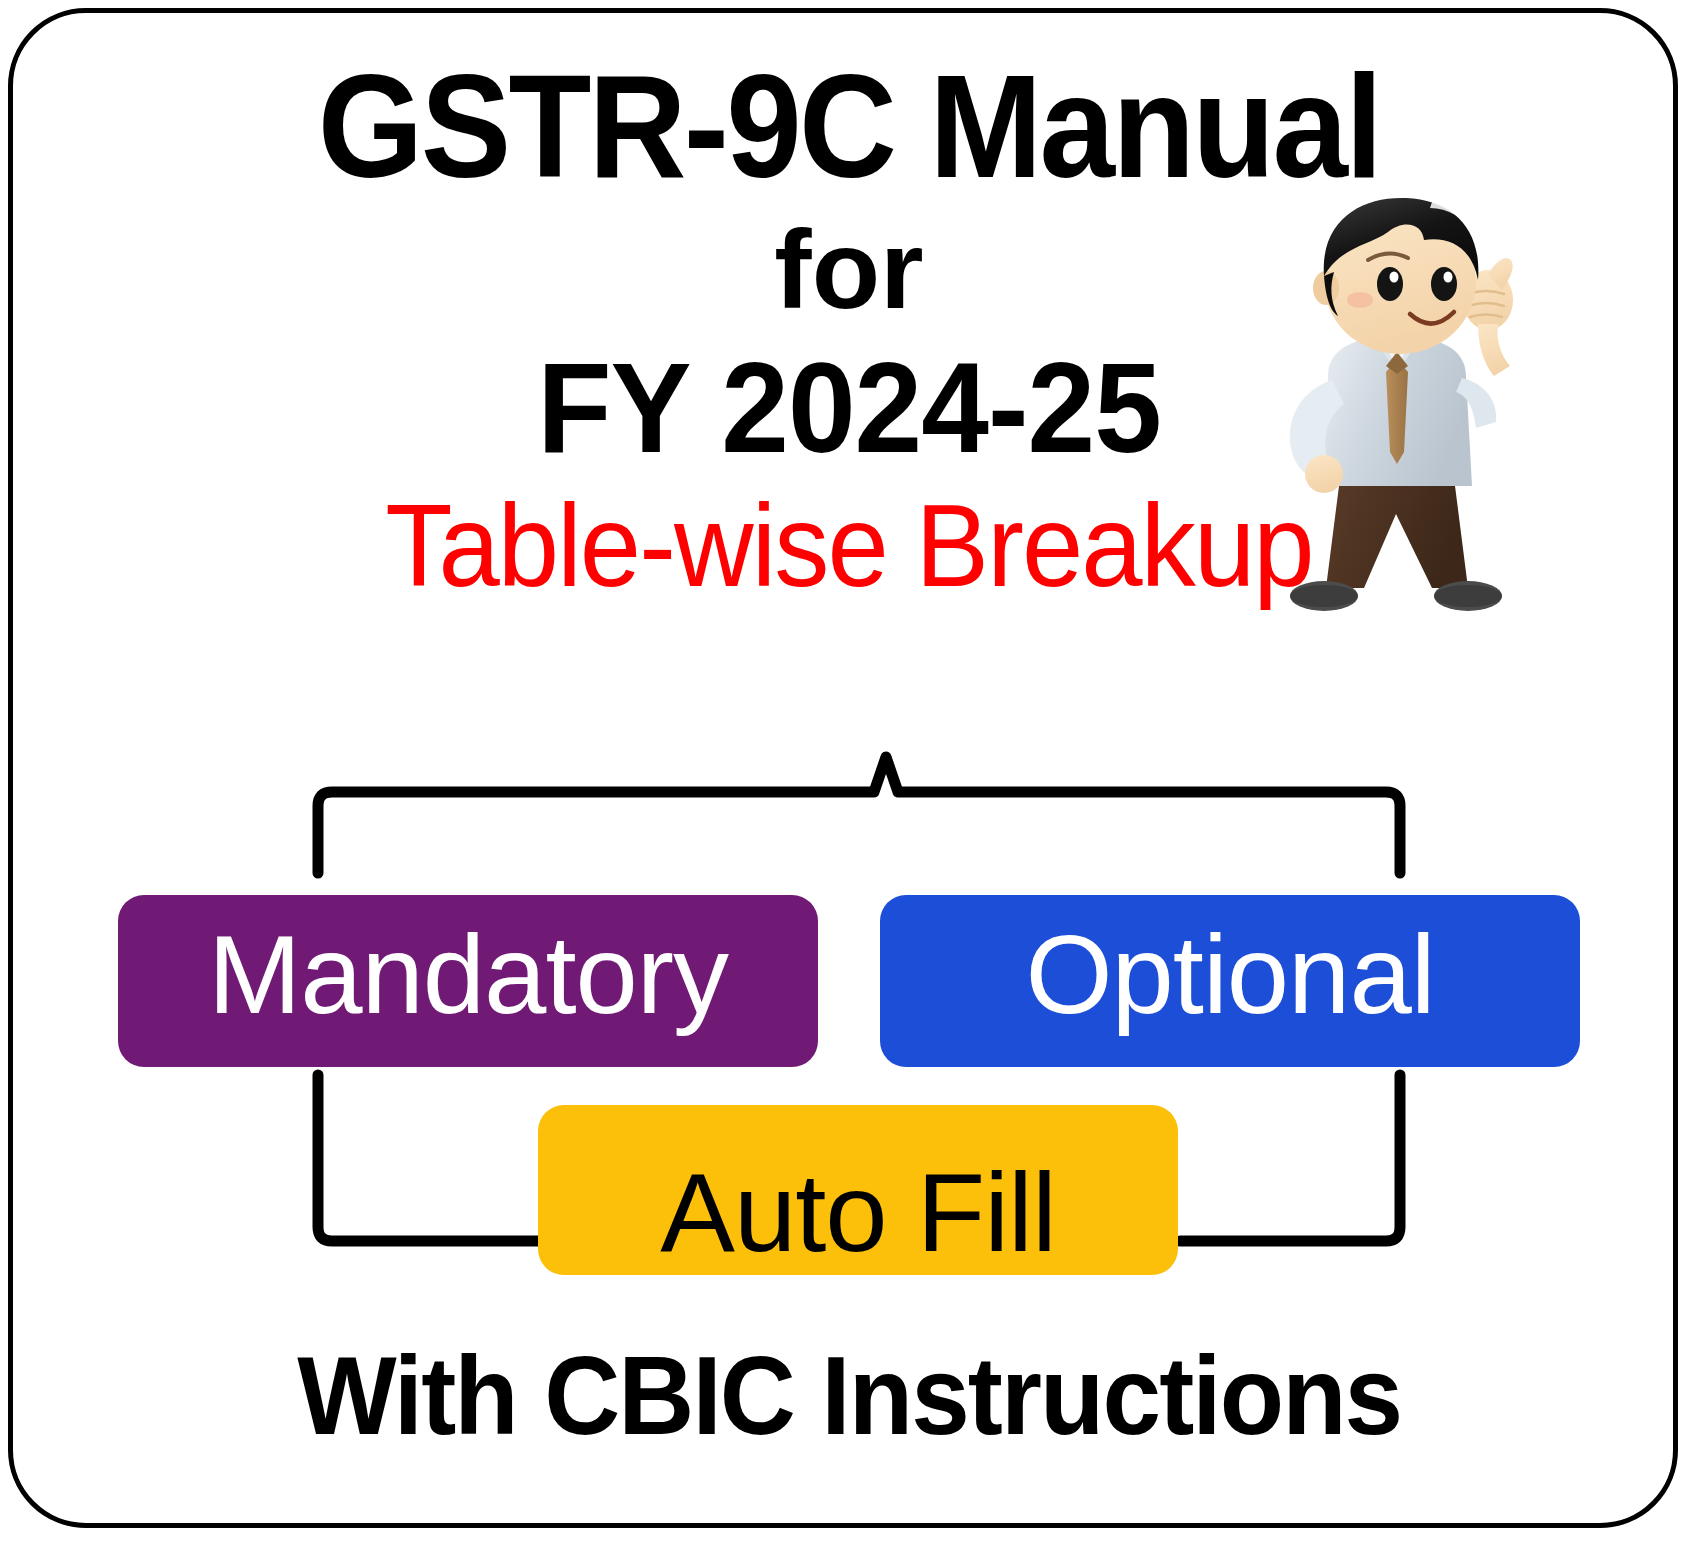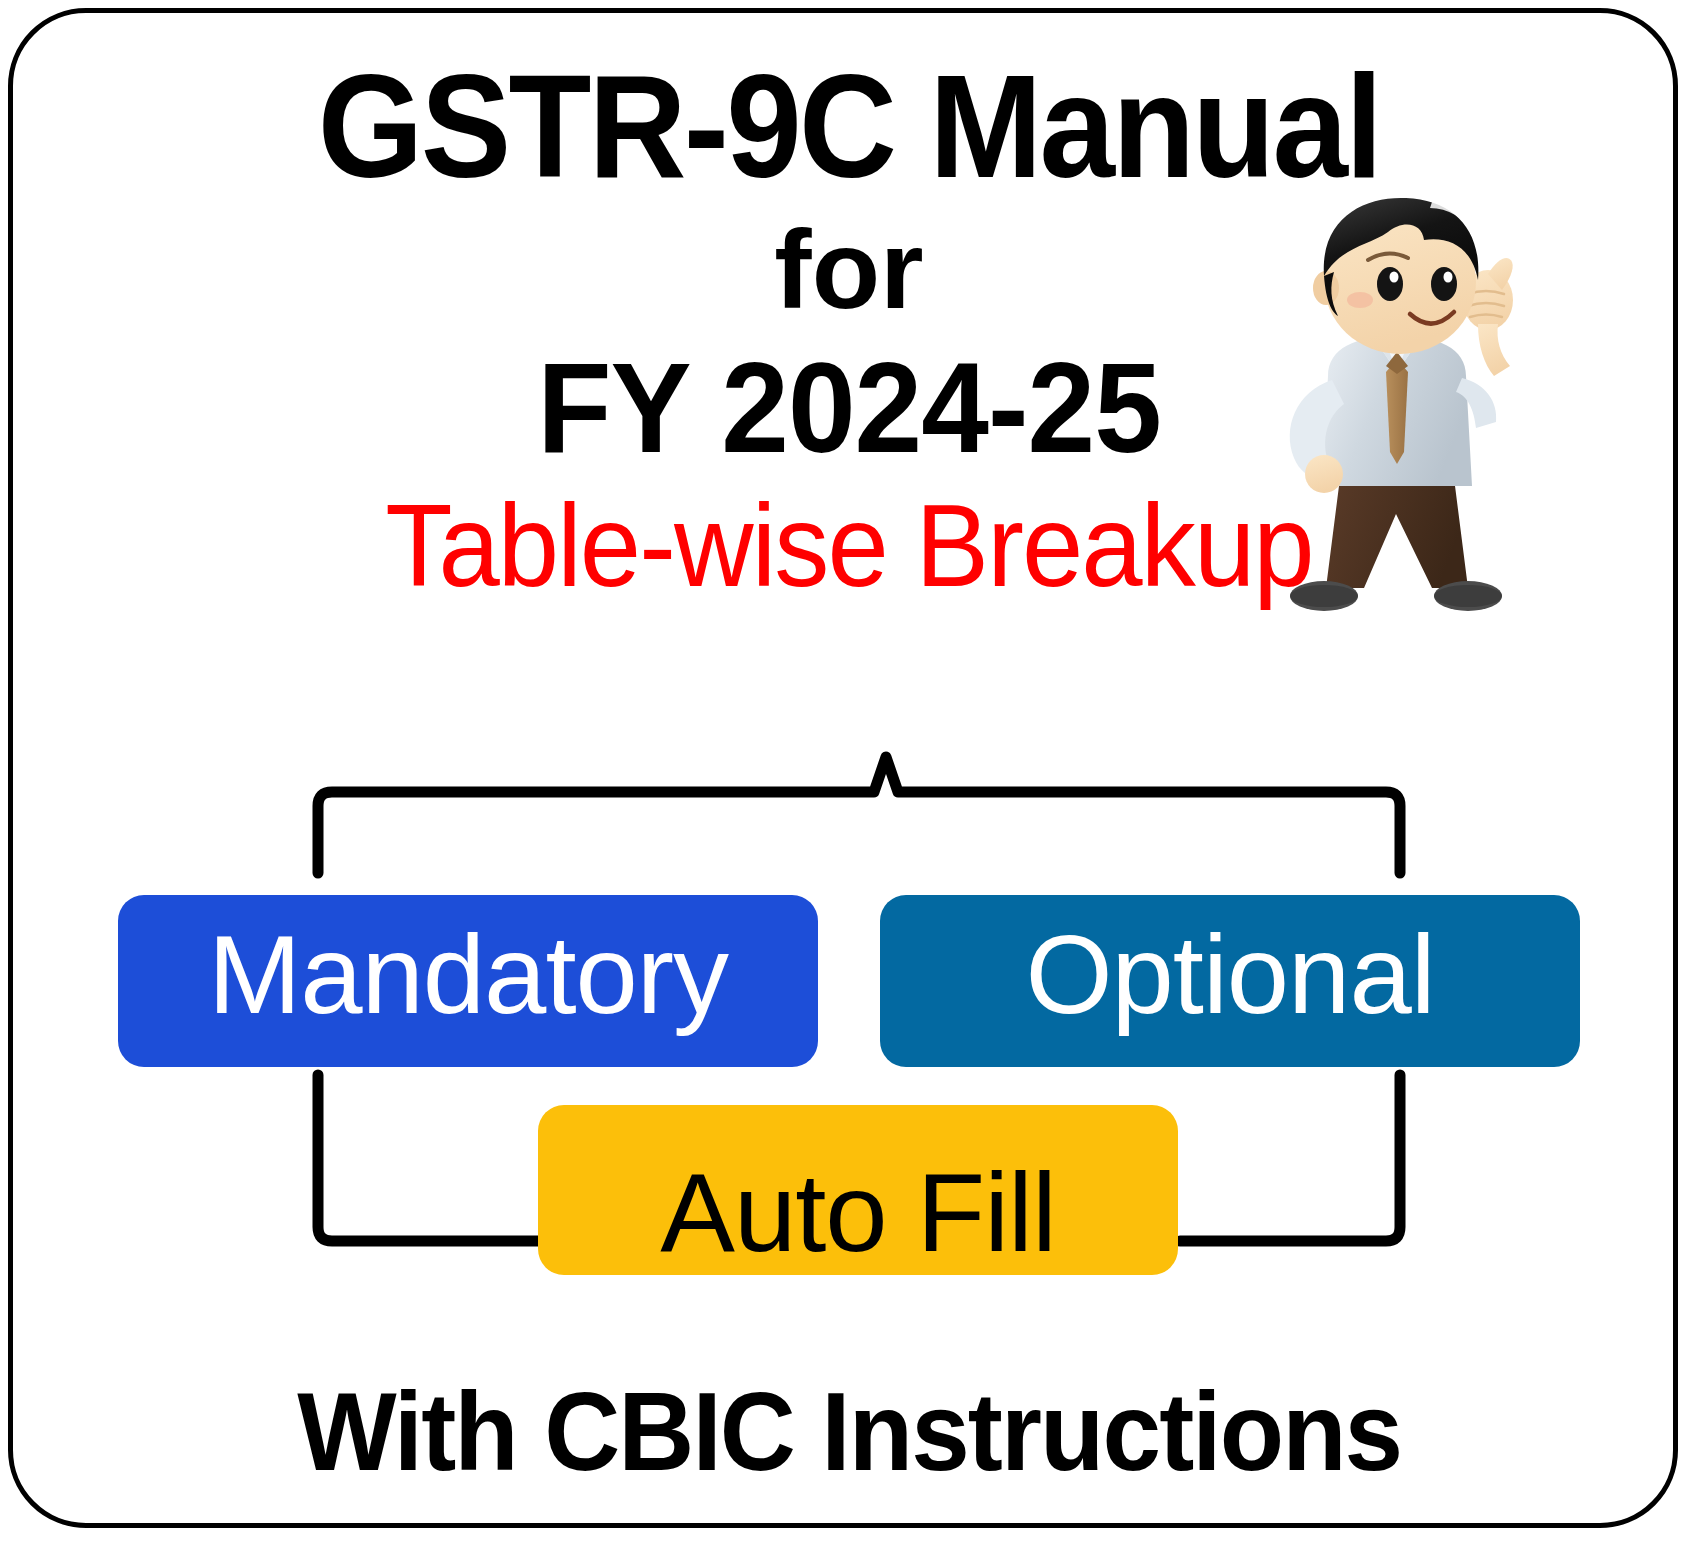--- a/index.html
+++ b/index.html
@@ -139,21 +139,21 @@
   .chip-label {
     display: block;
     position: relative;
     top: -6px;
   }
 
   
   .footer {
     position: absolute;
     left: 0;
-    top: 1376px;
+    top: 1340px;
     width: 1698px;
     text-align: center;
   }
   .footer-text {
     font-family: "Liberation Sans", sans-serif;
     font-weight: bold;
     font-size: 112px;
     line-height: 1.0;
     letter-spacing: -2px;
     color: #000000;
@@ -260,25 +260,25 @@
     <g fill="none" stroke="#000000" stroke-width="11" stroke-linecap="round" stroke-linejoin="round">
       <path d="M318 873 L318 806 Q318 792 332 792 L874 792 L886 757 L898 792 L1386 792 Q1400 792 1400 806 L1400 873"></path>
     </g>
 
     <g fill="none" stroke="#000000" stroke-width="11" stroke-linecap="round" stroke-linejoin="round">
       <path d="M318 1075 L318 1227 Q318 1241 332 1241 L540 1241"></path>
       <path d="M1400 1075 L1400 1227 Q1400 1241 1386 1241 L1180 1241"></path>
     </g>
   </svg>
 
-  <div class="chip chip-mandatory" style="background:#1d4ed8;color:#FFFFFF;">
+  <div class="chip chip-mandatory" style="background:#701a75;color:#FFFFFF;">
     <span class="chip-label">Mandatory</span>
   </div>
 
-  <div class="chip chip-optional" style="background:#0369a1;color:#FFFFFF;">
+  <div class="chip chip-optional" style="background:#1d4ed8;color:#FFFFFF;">
     <span class="chip-label">Optional</span>
   </div>
 
   <div class="chip chip-autofill" style="background:#FCBF0A;color:#000000;align-items:flex-end;">
     <span class="chip-label">Auto Fill</span>
   </div>
 
   <div class="footer">
     <span class="footer-text">With CBIC Instructions</span>
   </div>

